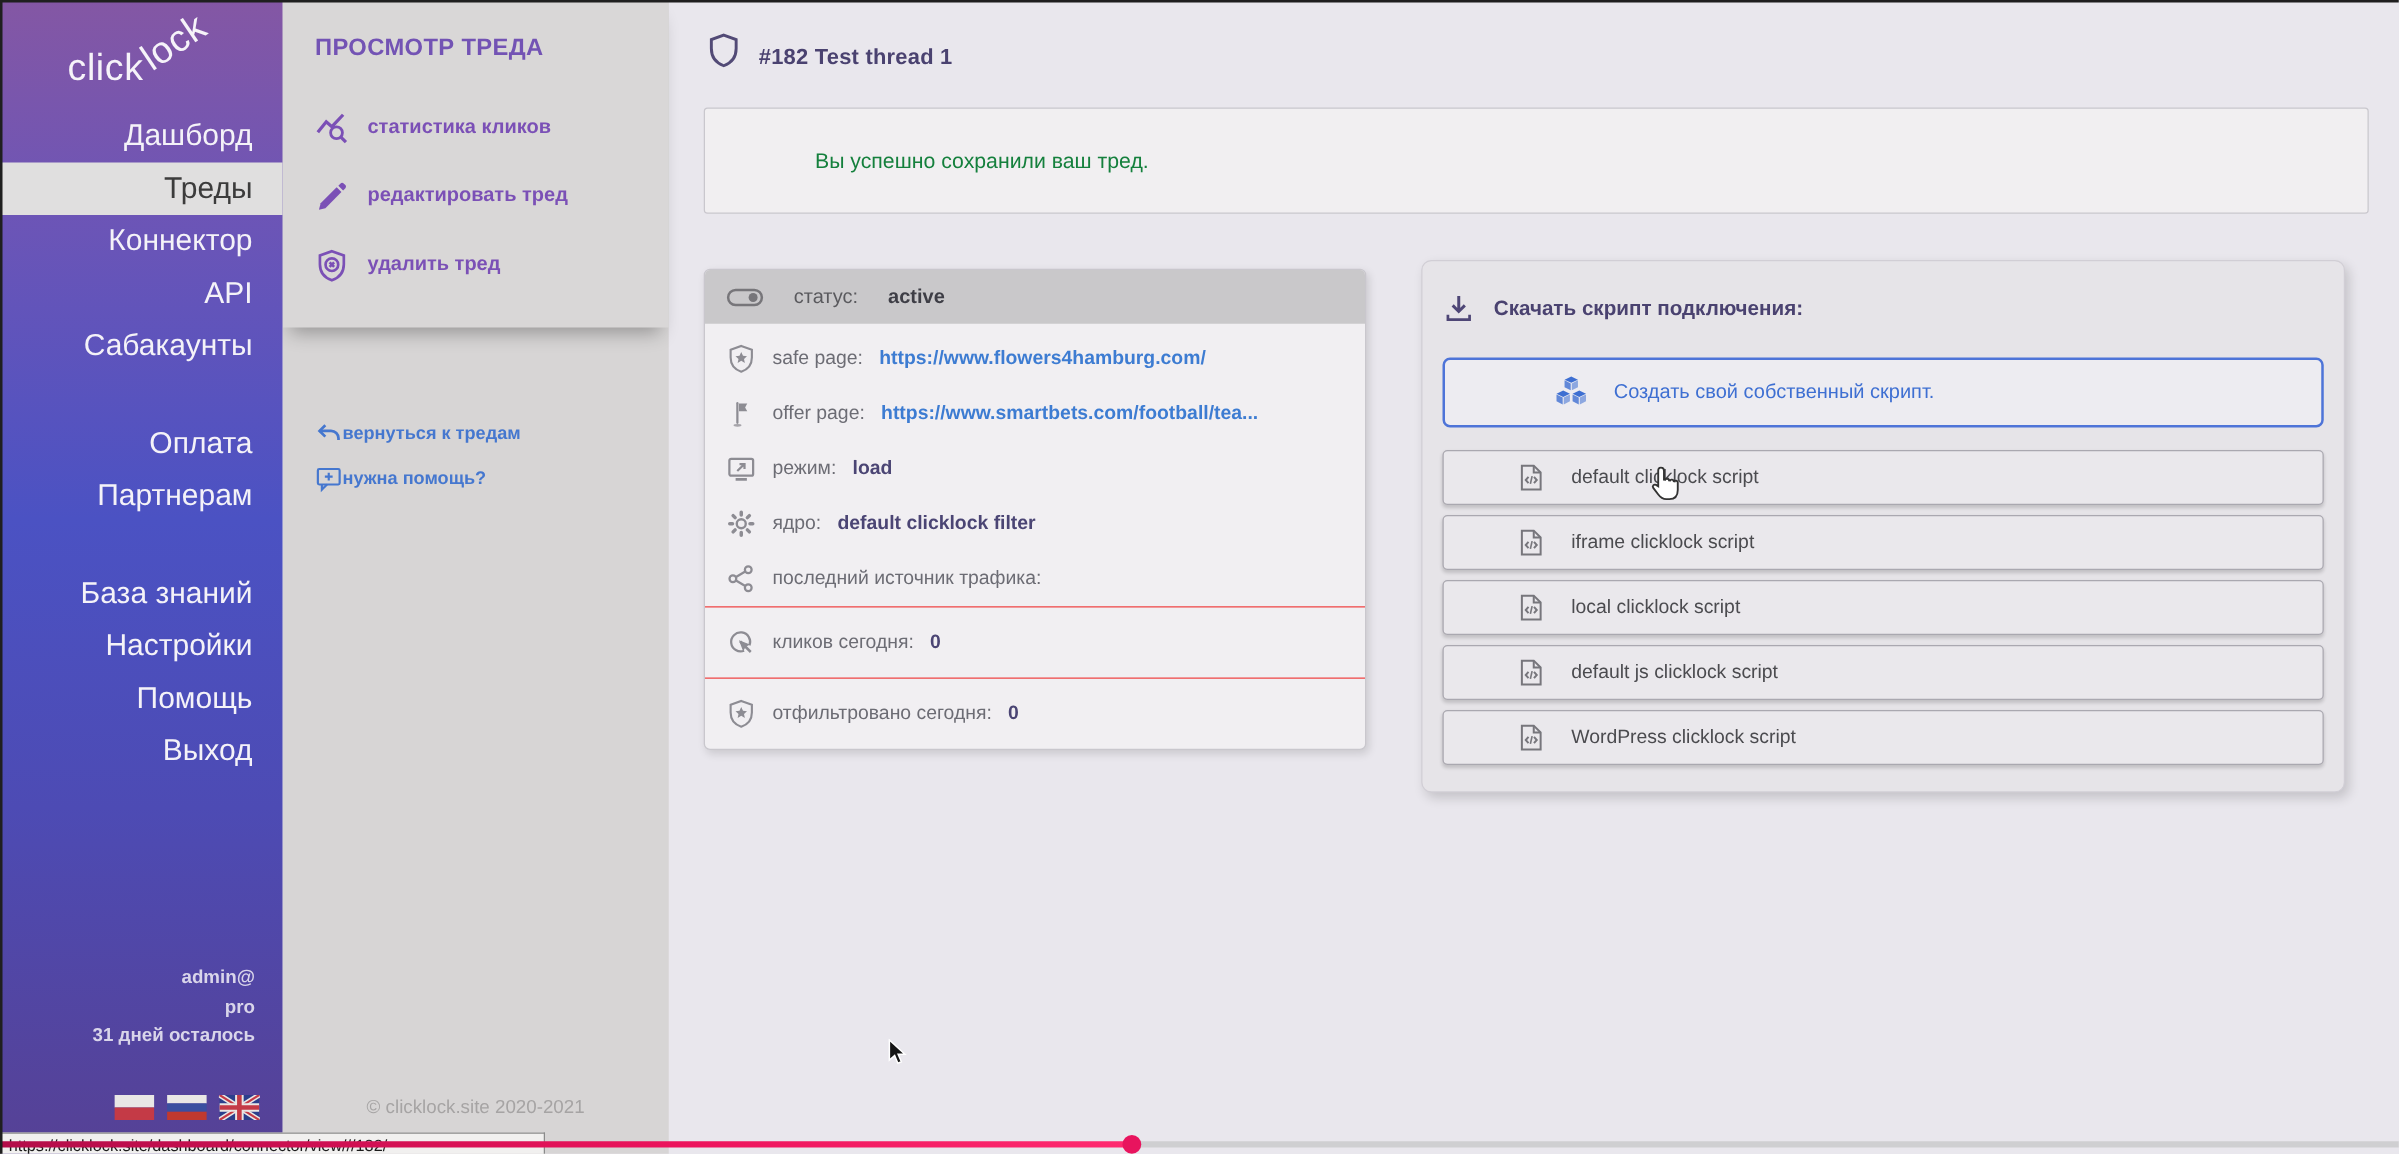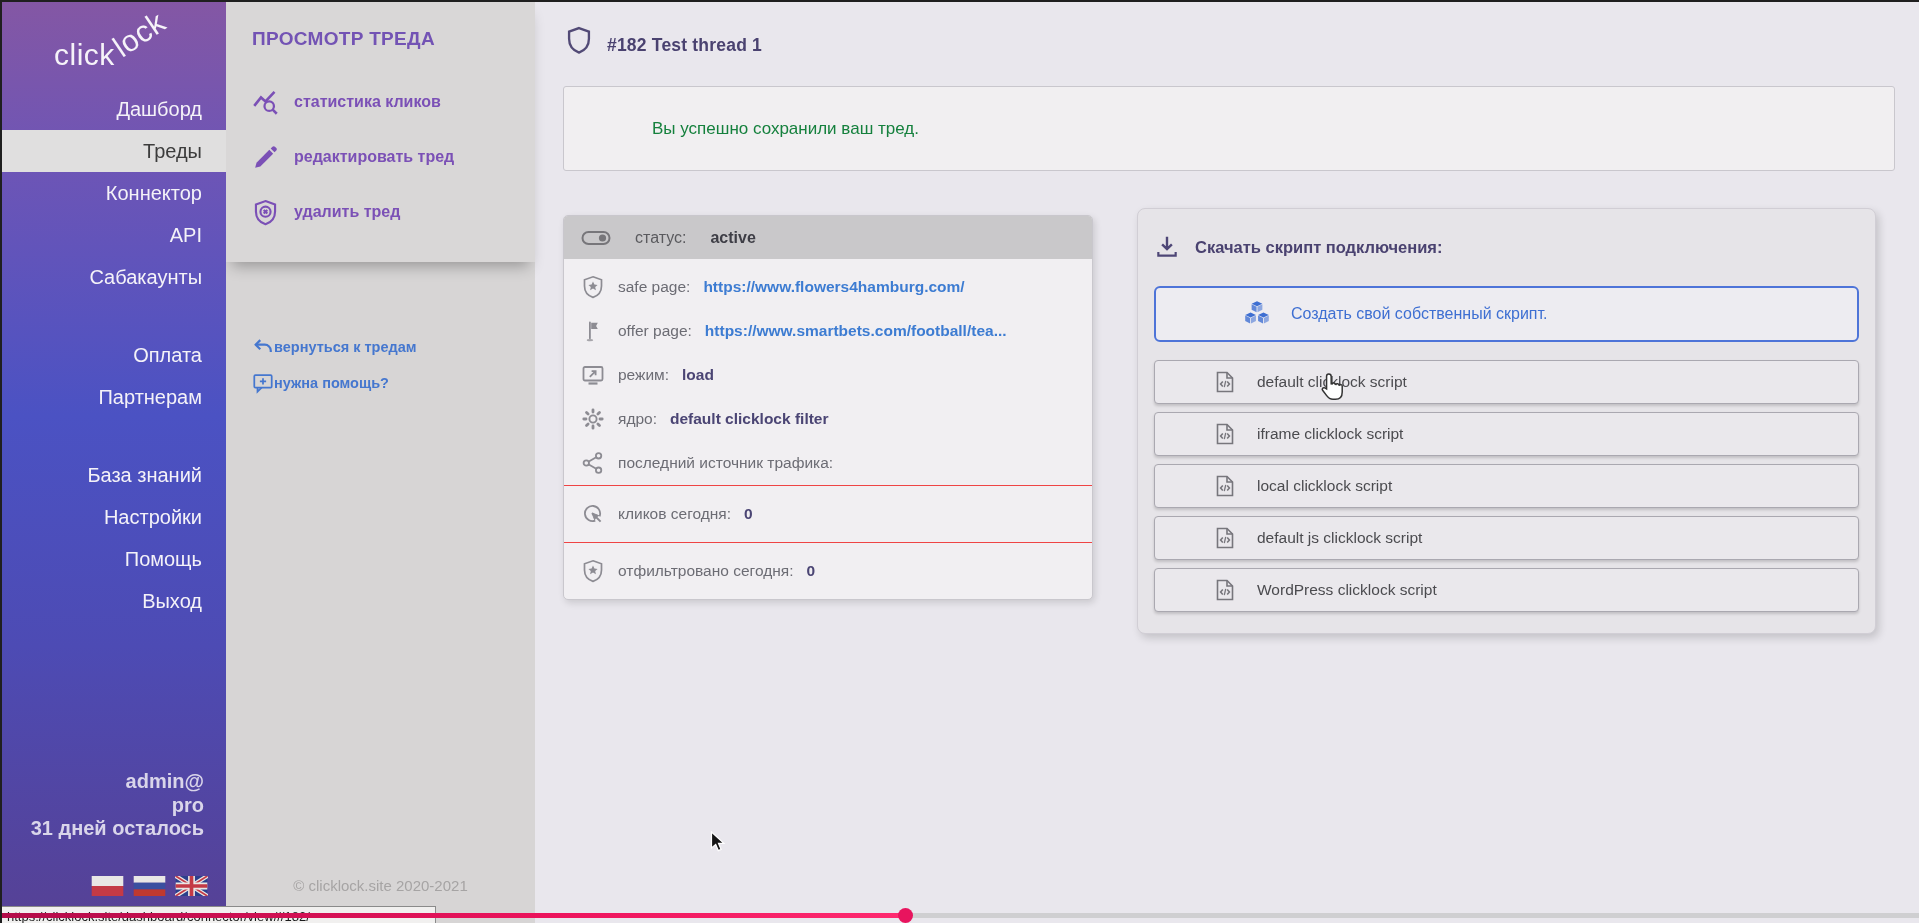--- a/index.html
+++ b/index.html
@@ -18,26 +18,26 @@
     background:linear-gradient(180deg,#8457a4 0%, #6d55b6 18%, #4b52c3 45%, #4d4bb4 70%, #564195 100%);
     z-index:5;
   }
   .logo { position:absolute; top:16px; left:0; width:248px; height:70px; color:#f6f3f9; }
   .logo .p1 { position:absolute; left:54px; top:22px; font-size:30px; letter-spacing:0.5px; }
   .logo .p2 { position:absolute; left:126px; top:14px; font-size:30px; letter-spacing:0.5px;
               transform:rotate(-34deg); transform-origin:left bottom; display:inline-block; }
   .nav { position:absolute; top:88px; left:0; width:226px; }
   .nav-item {
     height:42px; display:flex; align-items:center; justify-content:flex-end;
-    padding-right:24px; color:#f4f2f8; font-size:20px; cursor:pointer;padding-left:22px;
+    padding-right:24px; color:#f4f2f8; font-size:24px; cursor:pointer;padding-left:22px;
   }
   .nav-item.active { background:#e0dfdf; color:#3c3c3c; }
   .gap-top { margin-top:36px; }
   .account { position:absolute; top:770px; left:0; width:226px; text-align:right; padding-right:22px;
-             color:#d9d5ea; font-size:20px; line-height:23.5px; font-weight:700; }
+             color:#d9d5ea; font-size:15px; line-height:23.5px; font-weight:700; }
   .flags { position:absolute; top:876px; left:0; width:226px; display:flex; justify-content:flex-end;
            gap:9px; padding-right:18px; }
   .flags svg { display:block; width:33px; height:20px; cursor:pointer; }
 
   
   .panel { position:absolute; left:226px; top:0; width:309px; height:923px; background:#d7d5d5; z-index:4; }
   .panel-top { position:absolute; left:0; top:0; width:100%; height:262px; background:#d9d7d7;
                box-shadow:0 10px 14px -6px rgba(0,0,0,0.3); }
   .panel-title { position:absolute; left:26px; top:28px; font-size:19px; font-weight:700;
                  color:#7353b4; letter-spacing:0.3px; }

